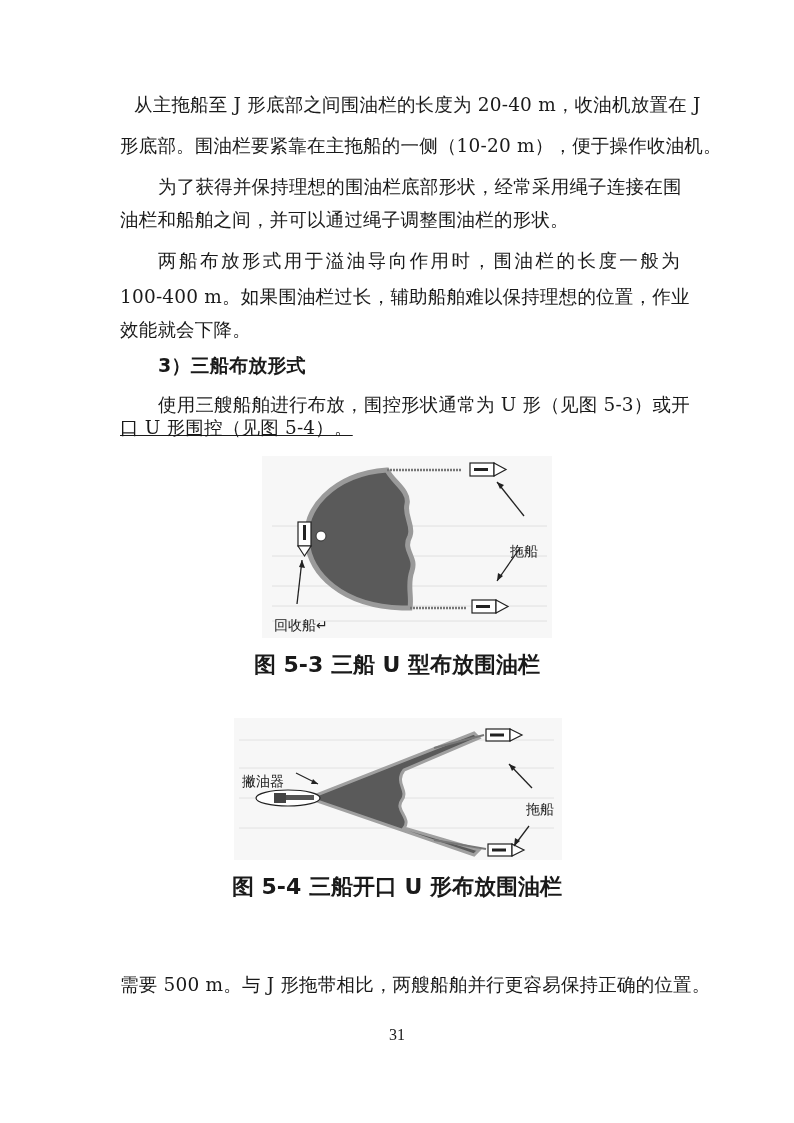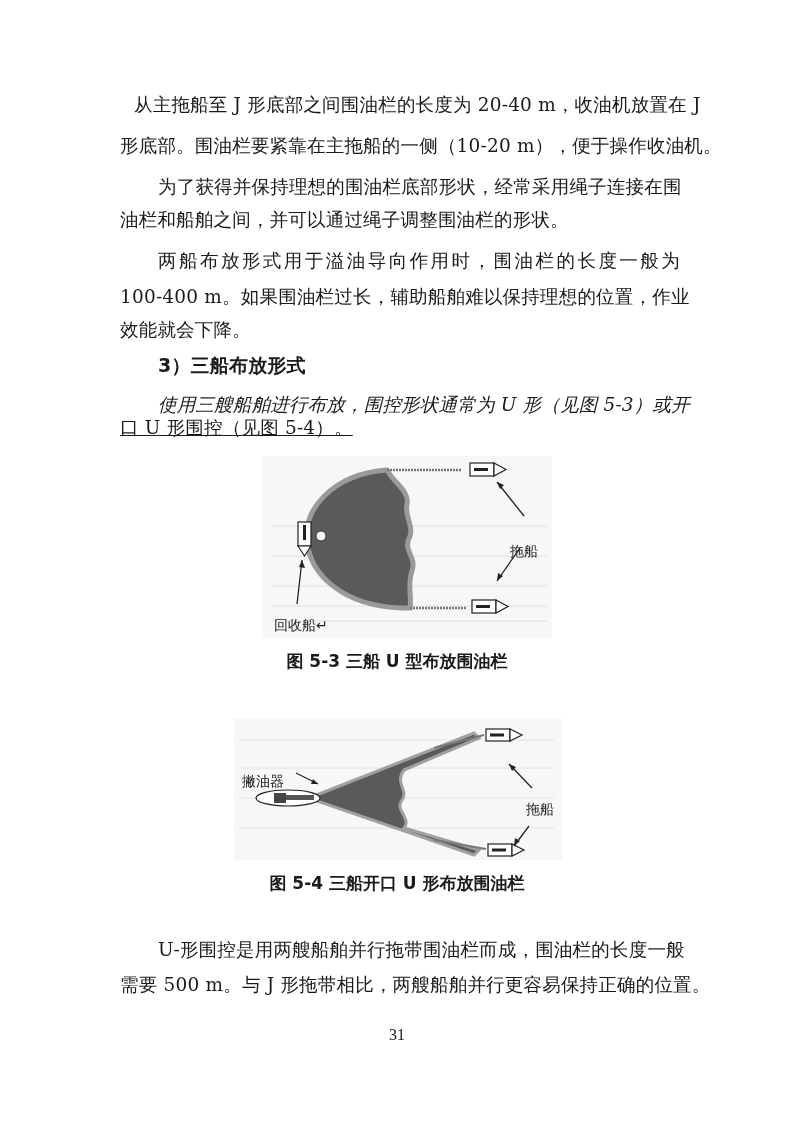--- a/index.html
+++ b/index.html
@@ -5,42 +5,42 @@
   html, body { margin: 0; padding: 0; background: #ffffff; }
   body { width: 794px; height: 1123px; position: relative; overflow: hidden;
          font-family: "DejaVu Serif", "Liberation Serif", serif; color: #1a1a1a; }
   .page { position: absolute; left: 0; top: 0; width: 794px; height: 1123px; }
   .line { position: absolute; left: 120px; width: 560px; font-size: 18.5px; line-height: 26px;
           white-space: nowrap; letter-spacing: 0.2px; }
   .indent { left: 158px; width: 522px; }
   .justify { text-align: justify; text-align-last: justify; }
   .heading { font-weight: bold; font-family: "DejaVu Sans", "Liberation Sans", sans-serif; font-size: 19px; }
   .caption { position: absolute; left: 0; width: 794px; text-align: center; font-weight: bold;
-             font-size: 17px; font-family: "DejaVu Sans", "Liberation Sans", sans-serif; }
+             font-size: 22px; font-family: "DejaVu Sans", "Liberation Sans", sans-serif; }
   .figure { position: absolute; }
   .page-number { position: absolute; left: 0; width: 794px; text-align: center; top: 1026px;
                  font-size: 16px; font-family: "Liberation Serif", serif; }
   svg text { font-family: "DejaVu Sans", "Liberation Sans", sans-serif; }
 </style>
 </head>
 <body>
 
 <div class="page">
 
   <div class="line justify" style="top:92px;margin-left:14px;">从主拖船至 J 形底部之间围油栏的长度为 20-40 m，收油机放置在 J</div>
   <div class="line justify" style="top:133px;">形底部。围油栏要紧靠在主拖船的一侧（10-20 m），便于操作收油机。</div>
   <div class="line indent justify" style="top:174px;">为了获得并保持理想的围油栏底部形状，经常采用绳子连接在围</div>
   <div class="line" style="top:207px;">油栏和船舶之间，并可以通过绳子调整围油栏的形状。</div>
   <div class="line indent justify" style="top:248px;">两船布放形式用于溢油导向作用时，围油栏的长度一般为</div>
   <div class="line justify" style="top:284px;">100-400 m。如果围油栏过长，辅助船舶难以保持理想的位置，作业</div>
   <div class="line" style="top:317px;">效能就会下降。</div>
 
   <div class="line indent heading" style="top:352px;">3）三船布放形式</div>
 
-  <div class="line indent justify" style="top:392px;font-style:italic;">使用三艘船舶进行布放，围控形状通常为 U 形（见图 5-3）或开</div>
+  <div class="line indent justify" style="top:392px;">使用三艘船舶进行布放，围控形状通常为 U 形（见图 5-3）或开</div>
   <div class="line" style="top:415px;text-decoration:underline;">口 U 形围控（见图 5-4）。</div>
 
   <div class="figure" style="left:262px; top:456px; width:290px; height:182px;">
     <svg width="290" height="182" viewBox="0 0 290 182">
       <rect x="0" y="0" width="290" height="182" fill="#f7f7f7"></rect>
       <g stroke="#e0e0e0" stroke-width="1">
         <line x1="10" y1="70" x2="285" y2="70"></line>
         <line x1="10" y1="100" x2="285" y2="100"></line>
         <line x1="10" y1="130" x2="285" y2="130"></line>
         <line x1="10" y1="150" x2="285" y2="150"></line>
@@ -109,17 +109,16 @@
       <line x1="298" y1="70" x2="275" y2="46" stroke="#222" stroke-width="1.3"></line>
       <path d="M275,46 L282,49 L278,53 Z" fill="#222"></path>
       <line x1="295" y1="108" x2="280" y2="128" stroke="#222" stroke-width="1.3"></line>
       <path d="M280,128 L281,120 L286,123 Z" fill="#222"></path>
       <text x="8" y="68" font-size="14" fill="#222">撇油器</text>
       <text x="292" y="96" font-size="14" fill="#222">拖船</text>
     </svg>
   </div>
   <div class="caption" style="top:872px;">图 5-4  三船开口 U 形布放围油栏</div>
 
-  <div class="line indent justify" style="top:937px;">U-形围控是用两艘船舶并行拖带围油栏而成，围油栏的长度一般</div>
   <div class="line justify" style="top:972px;">需要 500 m。与 J 形拖带相比，两艘船舶并行更容易保持正确的位置。</div>
 
   <div class="page-number">31</div>
 </div>
 
 </body></html>

